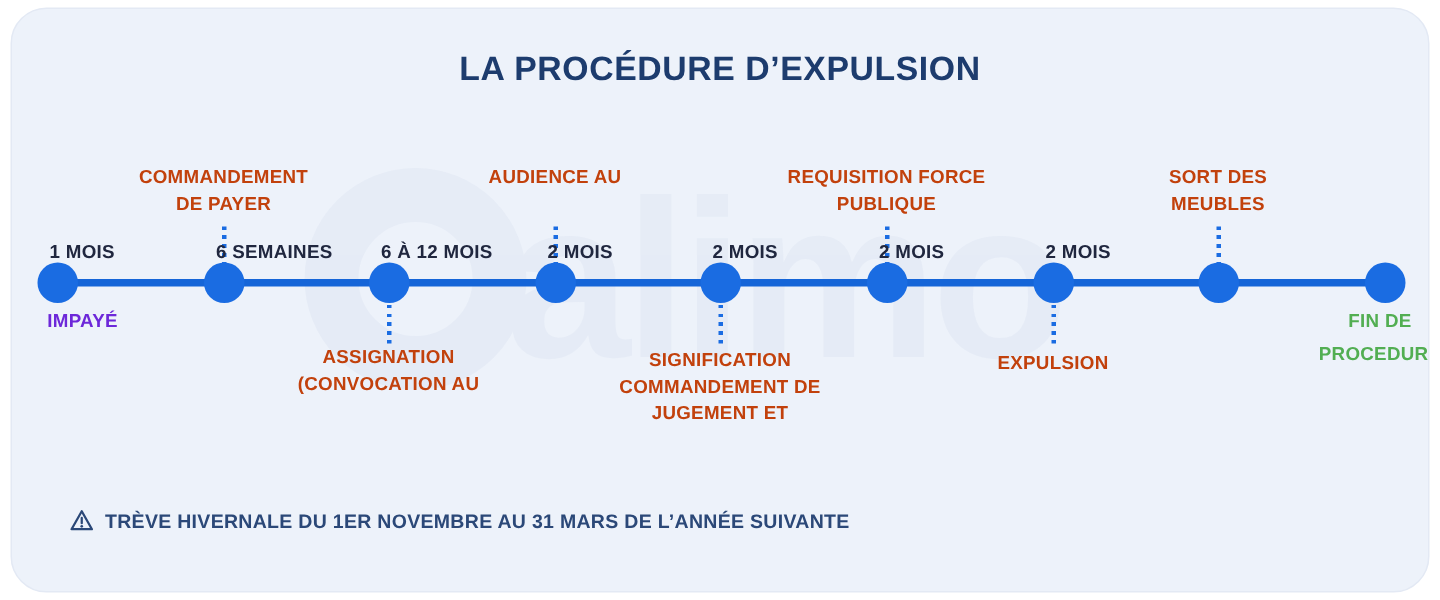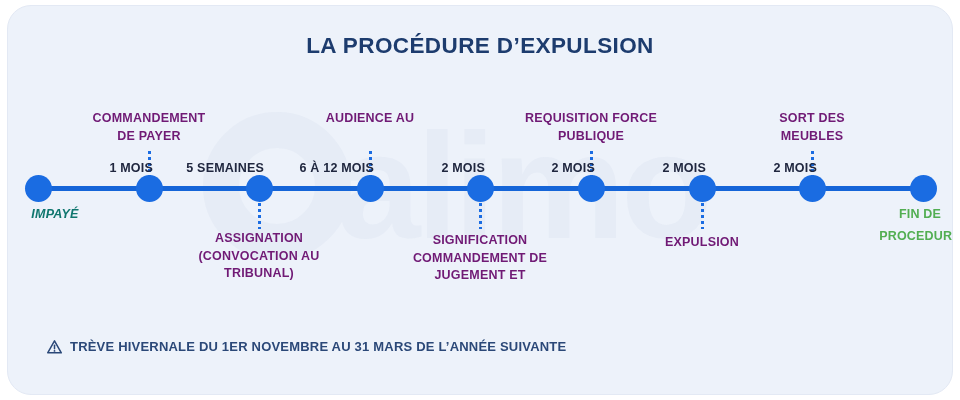--- a/index.html
+++ b/index.html
@@ -61,52 +61,52 @@
     position: absolute;
     top: 169px;
     width: 27px; height: 27px;
     border-radius: 50%;
     background: #1a6ce2;
   }
   .tl-duration {
     position: absolute;
     top: 155px;
     width: 120px;
-    text-align: right;
+    text-align: left;
     font-size: 12.5px;
     font-weight: bold;
     color: #20273f;
     letter-spacing: 0.2px;
   }
   .tl-connector {
     position: absolute;
     width: 3px;
     height: 26px;
     background-image: repeating-linear-gradient(to bottom, #1a6ce2 0px, #1a6ce2 2.5px, transparent 2.5px, transparent 6px);
   }
   .conn-up { top: 145px; }
   .conn-down { top: 197px; }
 
   .tl-label {
     position: absolute;
     text-align: center;
     font-size: 12.5px;
     font-weight: bold;
     line-height: 17.5px;
-    color: #701a75;
+    color: #c2410c;
     letter-spacing: 0.2px;
   }
-  .label-start { color: #0f766e; font-style: italic; }
+  .label-start { color: #6d28d9; }
   .label-end { color: #52ae52; line-height: 22px; }
 
   
   .footnote {
     position: absolute;
     left: 38px; top: 333px;
-    display: flex; align-items: flex-start; gap: 7px;
+    display: flex; align-items: center; gap: 7px;
   }
   .footnote-icon { flex: 0 0 auto; display: flex; }
   .footnote-text {
     font-size: 13px;
     font-weight: bold;
     color: #2b4878;
     letter-spacing: 0.2px;
   }
 </style>
 </head>
@@ -135,40 +135,39 @@
 
   <div class="tl-connector conn-up" style="left:139.5px"></div>
   <div class="tl-connector conn-down" style="left:249.5px"></div>
   <div class="tl-connector conn-up" style="left:360.5px"></div>
   <div class="tl-connector conn-down" style="left:470.5px"></div>
   <div class="tl-connector conn-up" style="left:581.5px"></div>
   <div class="tl-connector conn-down" style="left:692.5px"></div>
   <div class="tl-connector conn-up" style="left:802.5px"></div>
 
   <div class="tl-duration" style="left:25px">1 MOIS</div>
-  <div class="tl-duration" style="left:136px">5 SEMAINES</div>
+  <div class="tl-duration" style="left:136px">6 SEMAINES</div>
   <div class="tl-duration" style="left:246px">6 À 12 MOIS</div>
   <div class="tl-duration" style="left:357px">2 MOIS</div>
   <div class="tl-duration" style="left:467px">2 MOIS</div>
   <div class="tl-duration" style="left:578px">2 MOIS</div>
   <div class="tl-duration" style="left:689px">2 MOIS</div>
 
   <div class="tl-label label-start" style="left:4px; top:200px; width:86px">
     <div>IMPAYÉ</div>
   </div>
 
   <div class="tl-label" style="left:51px; top:104px; width:180px">
     <div>COMMANDEMENT</div>
     <div>DE PAYER</div>
   </div>
 
   <div class="tl-label" style="left:166px; top:224px; width:170px">
     <div>ASSIGNATION</div>
     <div>(CONVOCATION AU</div>
-    <div>TRIBUNAL)</div>
   </div>
 
   <div class="tl-label" style="left:282px; top:104px; width:160px">
     <div>AUDIENCE AU</div>
   </div>
 
   <div class="tl-label" style="left:382px; top:226px; width:180px">
     <div>SIGNIFICATION</div>
     <div>COMMANDEMENT DE</div>
     <div>JUGEMENT ET</div>

